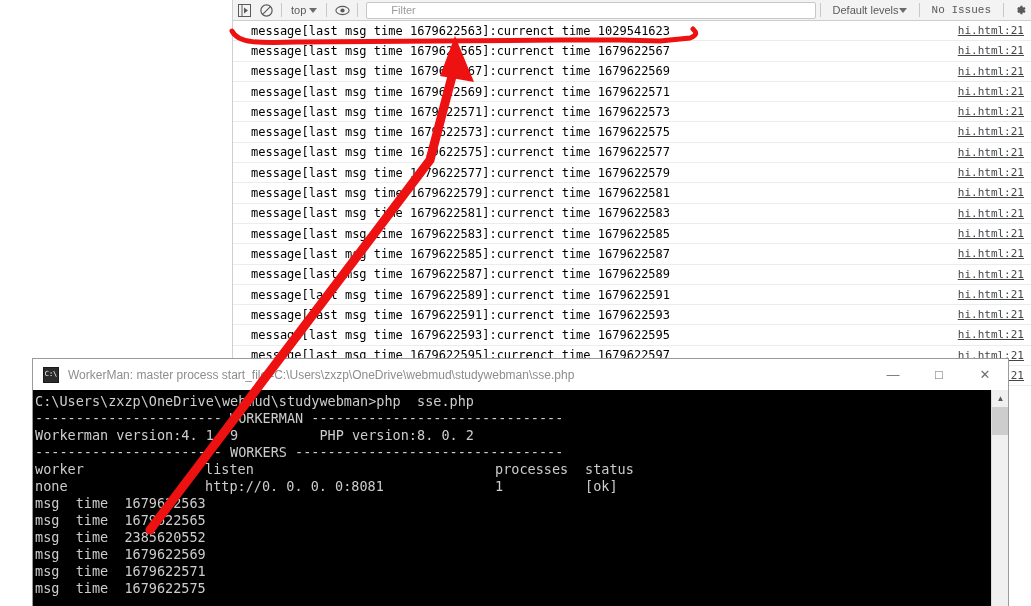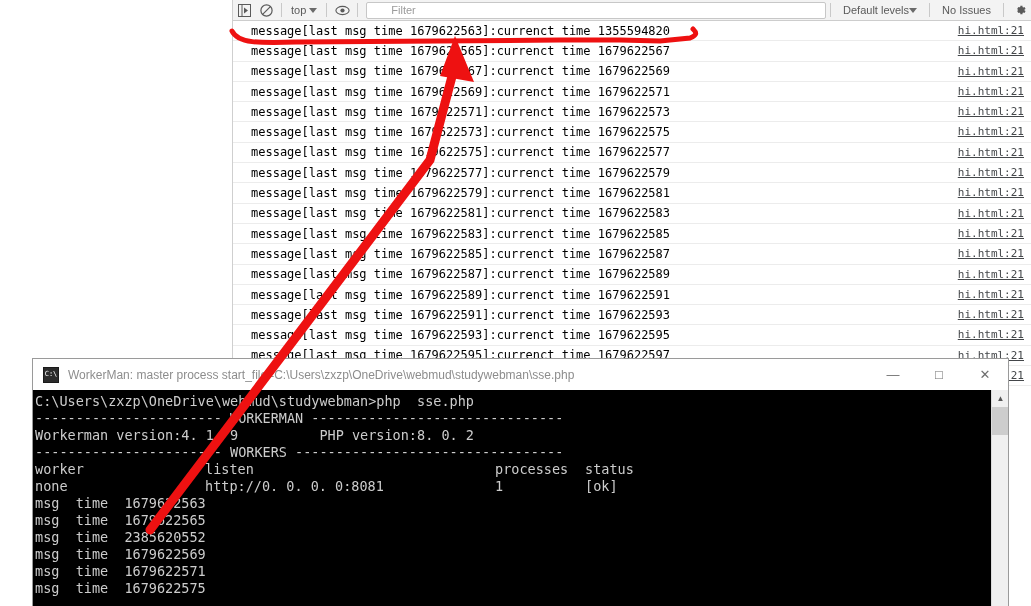--- a/index.html
+++ b/index.html
@@ -57,21 +57,21 @@
     display:flex; align-items:center; padding:0 24px;
     font-size:11px; color:#9b9b9b; box-sizing:border-box;
     min-width:40px;
   }
   .tb-levels {
     display:flex;align-items:center;
     font-size:11px;color:#5a5a5a;padding:0 8px;height:19px;flex:0 0 auto;white-space:nowrap;
   }
   .tb-issues {
     font-size:11px;color:#5a5a5a;padding:0 8px;height:19px;
-    display:flex;align-items:center;flex:0 0 auto;white-space:nowrap;
+    display:flex;align-items:center;flex:0 0 auto;white-space:nowrap;font-family:Liberation Mono, monospace;
   }
   .tb-gear { width:24px;height:19px;display:flex;align-items:center;justify-content:center;flex:0 0 auto;}
 
   
   .console-list {
     position:absolute; left:0; top:21px; width:799px; height:585px;
     overflow:hidden; background:#fff;
   }
   .log-row {
     position:relative;
@@ -225,21 +225,21 @@
         <svg width="14" height="14" viewBox="0 0 14 14">
           <path fill="#5a5a5a" d="M7 4.6a2.4 2.4 0 100 4.8 2.4 2.4 0 000-4.8zm0 3.7a1.3 1.3 0 110-2.6 1.3 1.3 0 010 2.6z"></path>
           <path fill="#5a5a5a" d="M12.6 8.1l-1.1-.6a4.6 4.6 0 000-1l1.1-.6-1.1-1.9-1.1.6a4.6 4.6 0 00-.9-.5V2.7H7.3v1.4a4.6 4.6 0 00-.9.5l-1.1-.6L4.2 5.9l1.1.6a4.6 4.6 0 000 1l-1.1.6 1.1 1.9 1.1-.6a4.6 4.6 0 00.9.5v1.4h2.2V10a4.6 4.6 0 00.9-.5l1.1.6z"></path>
         </svg>
       </div>
     </div>
 
     <div class="console-list">
 
     <div class="log-row">
-          <span class="log-text">message[last msg time 1679622563]:currenct time 1355594820</span>
+          <span class="log-text">message[last msg time 1679622563]:currenct time 1029541623</span>
           <a class="log-src">hi.html:21</a>
         </div>
         <div class="log-row">
           <span class="log-text">message[last msg time 1679622565]:currenct time 1679622567</span>
           <a class="log-src">hi.html:21</a>
         </div>
         <div class="log-row">
           <span class="log-text">message[last msg time 1679622567]:currenct time 1679622569</span>
           <a class="log-src">hi.html:21</a>
         </div>

